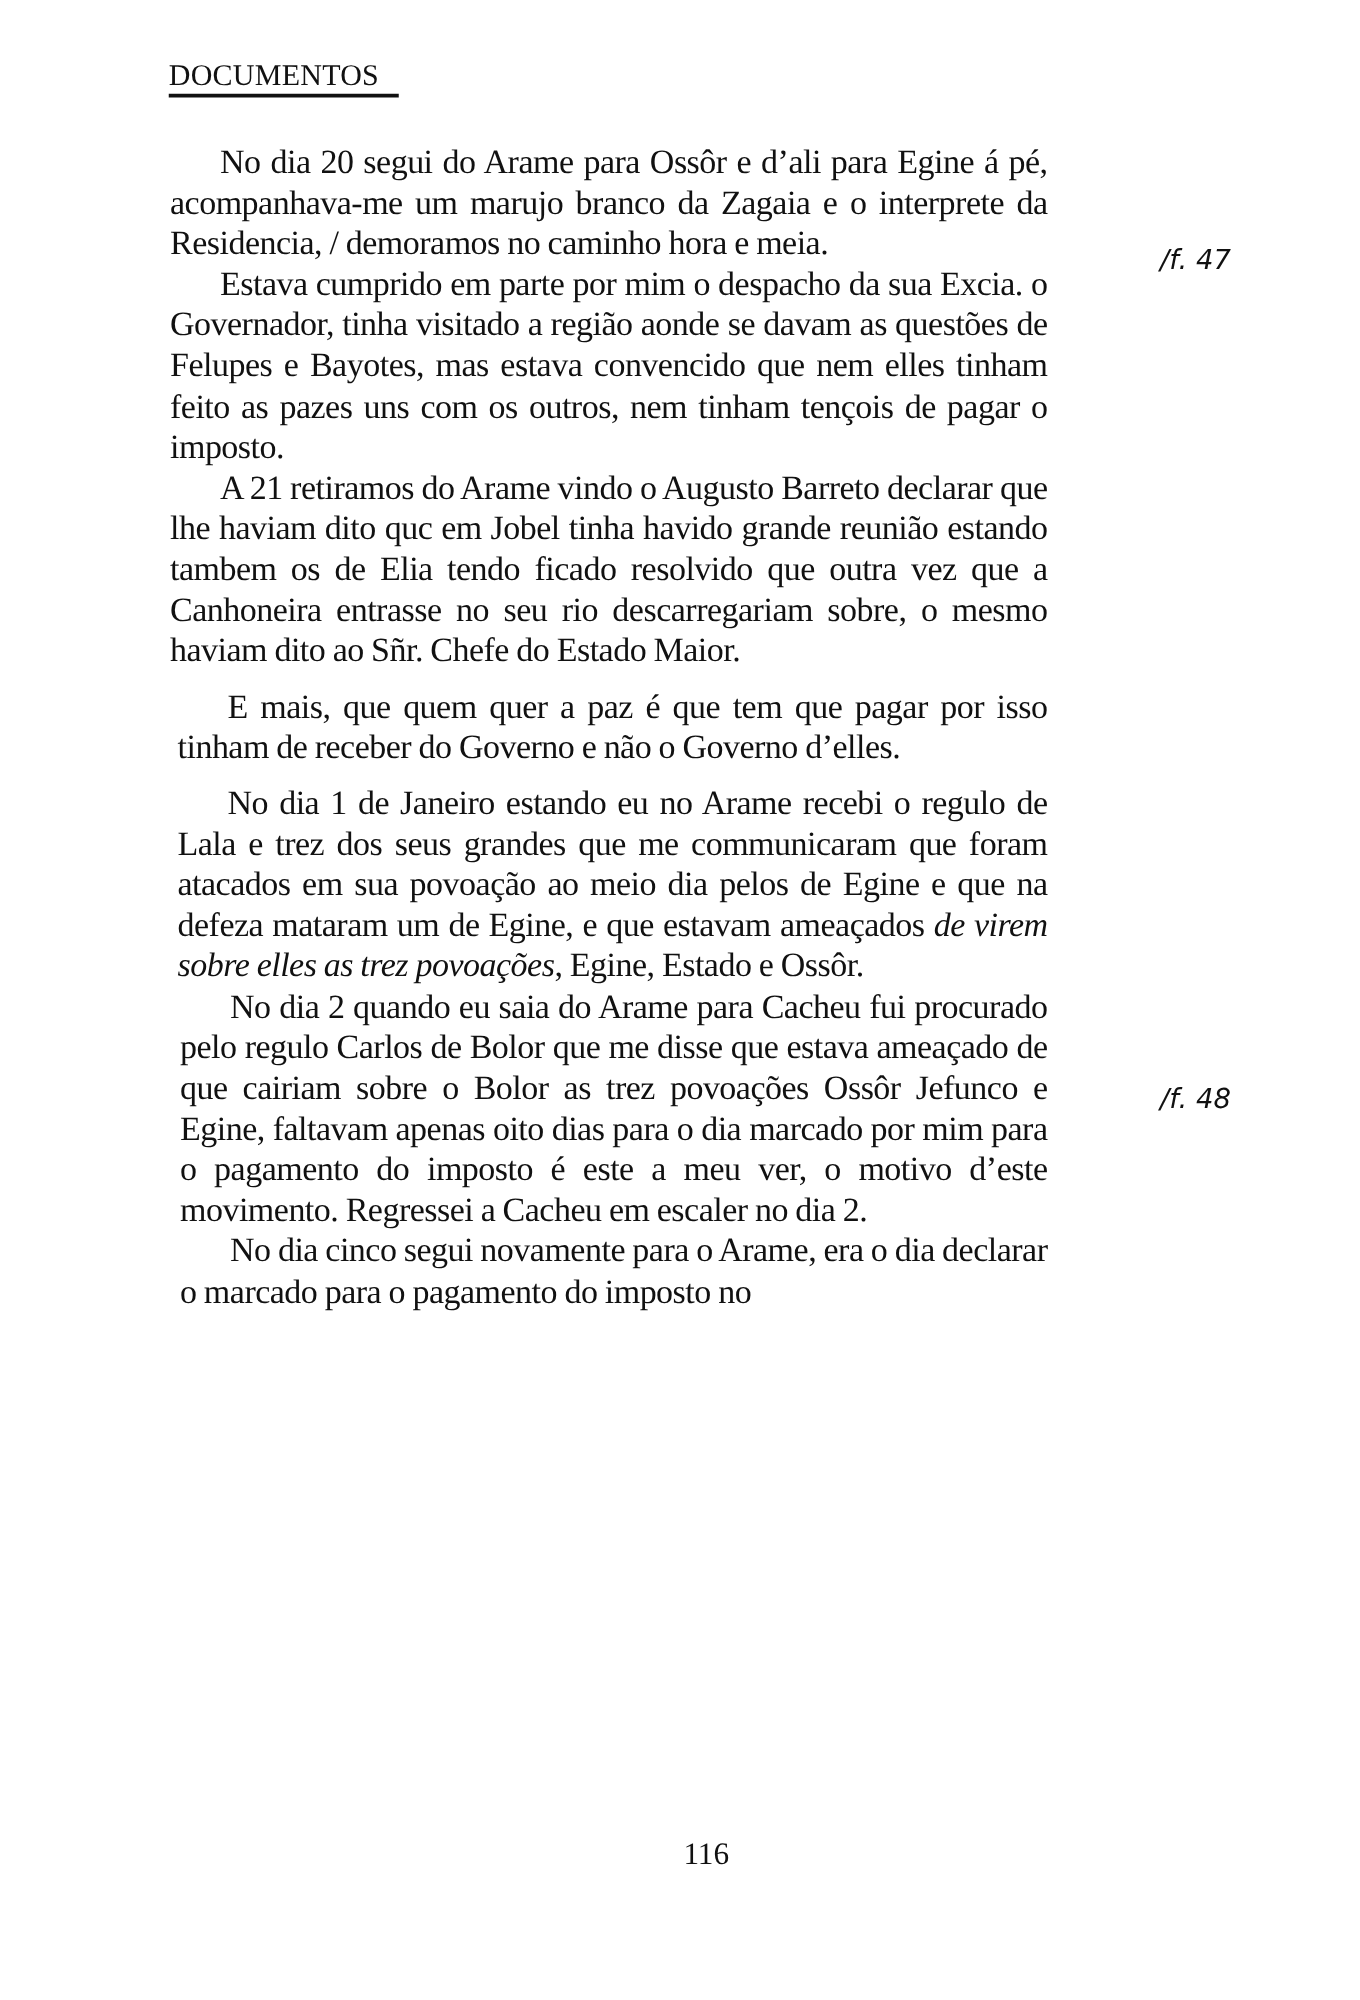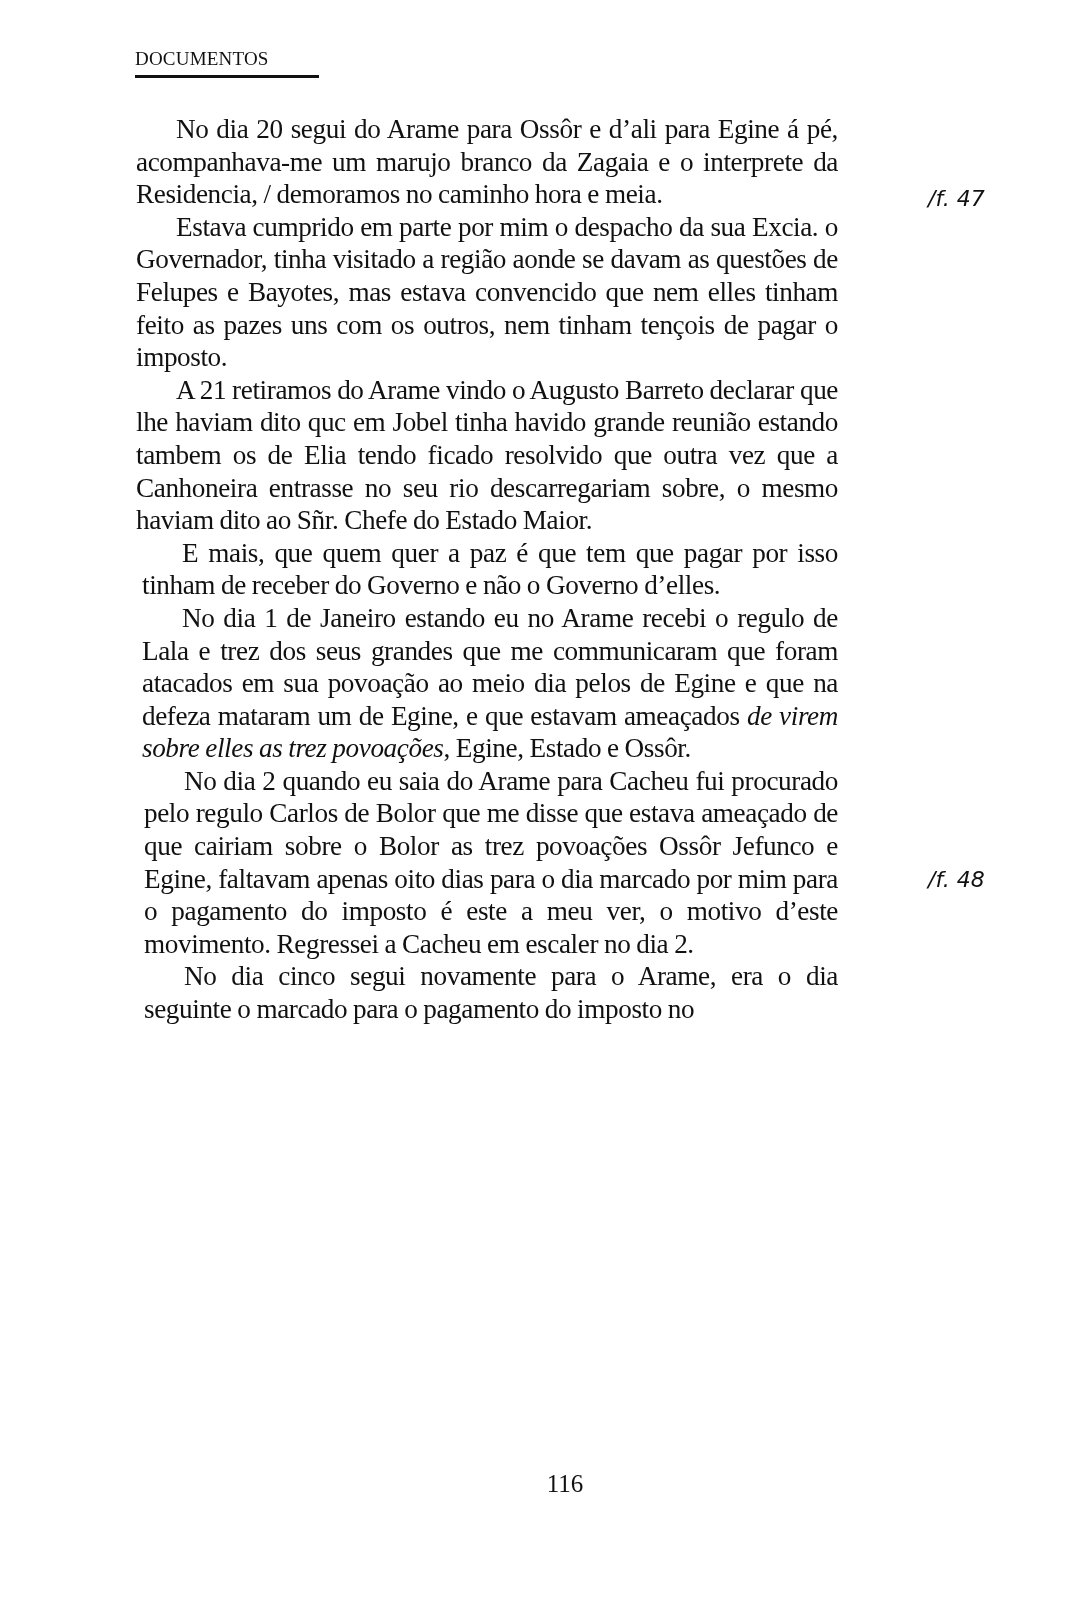--- a/index.html
+++ b/index.html
@@ -1,42 +1,42 @@
 <!DOCTYPE html>
 <html><head>
   <meta charset="utf-8">
   <style>
     html, body { margin: 0; padding: 0; background: #ffffff; }
     body { width: 1088px; height: 1600px; position: relative; overflow: hidden;
       font-family: "Liberation Serif", "DejaVu Serif", serif; color: #111; }
-    .header { position: absolute; left: 135px; top: 48px; font-size: 19px; letter-spacing: 0.2px;
+    .header { position: absolute; left: 135px; top: 48px; font-size: 24px; letter-spacing: 0.2px;
       font-family: "Liberation Serif", serif; }
     .header-rule { position: absolute; left: 135px; top: 75px; width: 184px; height: 3px; background: #111; }
     .body-text { position: absolute; left: 136px; top: 113px; width: 702px; font-size: 27.2px;
       line-height: 32.6px; text-align: justify; letter-spacing: -0.4px; word-spacing: -0.5px; }
     .para { margin: 0; text-indent: 40px; }
-    .para.shift { padding-left: 6px; }
+    .para.shift { padding-left: 6px; margin-top: 12px; }
     .para.shift2 { padding-left: 8px; }
     .margin-note { position: absolute; font-family: "DejaVu Sans", "Liberation Sans", sans-serif;
       font-style: italic; font-size: 22px; color: #111; }
     .page-number { position: absolute; top: 1470px; left: 0; width: 1130px; text-align: center; font-size: 25px; }
     em { font-style: italic; }
   </style>
 </head>
 <body>
 
 <div class="header">DOCUMENTOS</div>
 <div class="header-rule"></div>
 
 <div class="body-text">
   <p class="para">No dia 20 segui do Arame para Ossôr e d’ali para Egine á pé, acompanhava-me um marujo branco da Zagaia e o interprete da Residencia, / demoramos no caminho hora e meia.</p>
   <p class="para">Estava cumprido em parte por mim o despacho da sua Excia. o Governador, tinha visitado a região aonde se davam as questões de Felupes e Bayotes, mas estava convencido que nem elles tinham feito as pazes uns com os outros, nem tinham tençois de pagar o imposto.</p>
   <p class="para">A 21 retiramos do Arame vindo o Augusto Barreto declarar que lhe haviam dito quc em Jobel tinha havido grande reunião estando tambem os de Elia tendo ficado resolvido que outra vez que a Canhoneira entrasse no seu rio descarregariam sobre, o mesmo haviam dito ao Sñr. Chefe do Estado Maior.</p>
   <p class="para shift">E mais, que quem quer a paz é que tem que pagar por isso tinham de receber do Governo e não o Governo d’elles.</p>
   <p class="para shift"><span>No dia 1 de Janeiro estando eu no Arame recebi o regulo de Lala e trez dos seus grandes que me communicaram que foram atacados em sua povoação ao meio dia pelos de Egine e que na defeza mataram um de Egine, e que estavam ameaçados </span><em>de virem sobre elles as trez povoações</em><span>, Egine, Estado e Ossôr.</span></p>
   <p class="para shift2">No dia 2 quando eu saia do Arame para Cacheu fui procurado pelo regulo Carlos de Bolor que me disse que estava ameaçado de que cairiam sobre o Bolor as trez povoações Ossôr Jefunco e Egine, faltavam apenas oito dias para o dia marcado por mim para o pagamento do imposto é este a meu ver, o motivo d’este movimento. Regressei a Cacheu em escaler no dia 2.</p>
-  <p class="para shift2">No dia cinco segui novamente para o Arame, era o dia seguinte o marcado para o pagamento do imposto no</p>
+  <p class="para shift2">No dia cinco segui novamente para o Arame, era o dia declarar o marcado para o pagamento do imposto no</p>
 </div>
 
-<div class="margin-note" style="left:928px; top:186px;text-align:center;">/f. 47</div>
+<div class="margin-note" style="left:928px; top:196px;text-align:center;">/f. 47</div>
 <div class="margin-note" style="left:928px; top:867px;">/f. 48</div>
 
 <div class="page-number">116</div>
 
 </body></html>

